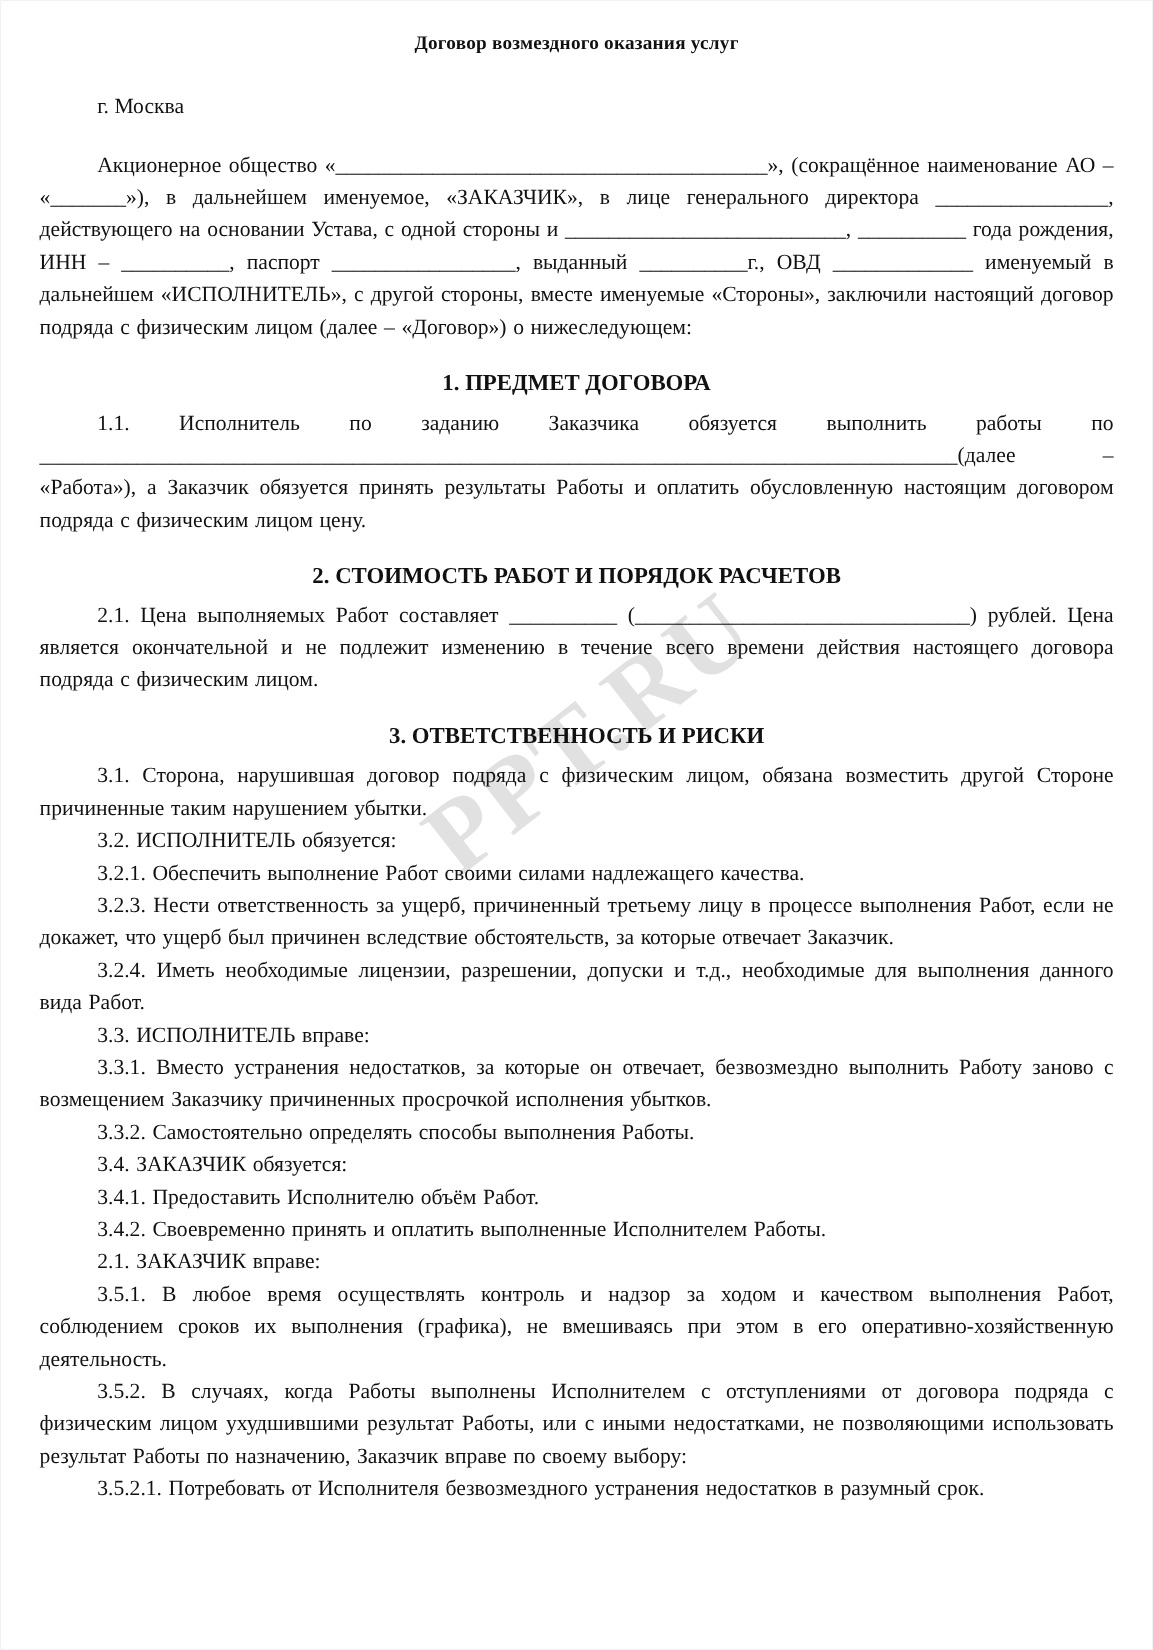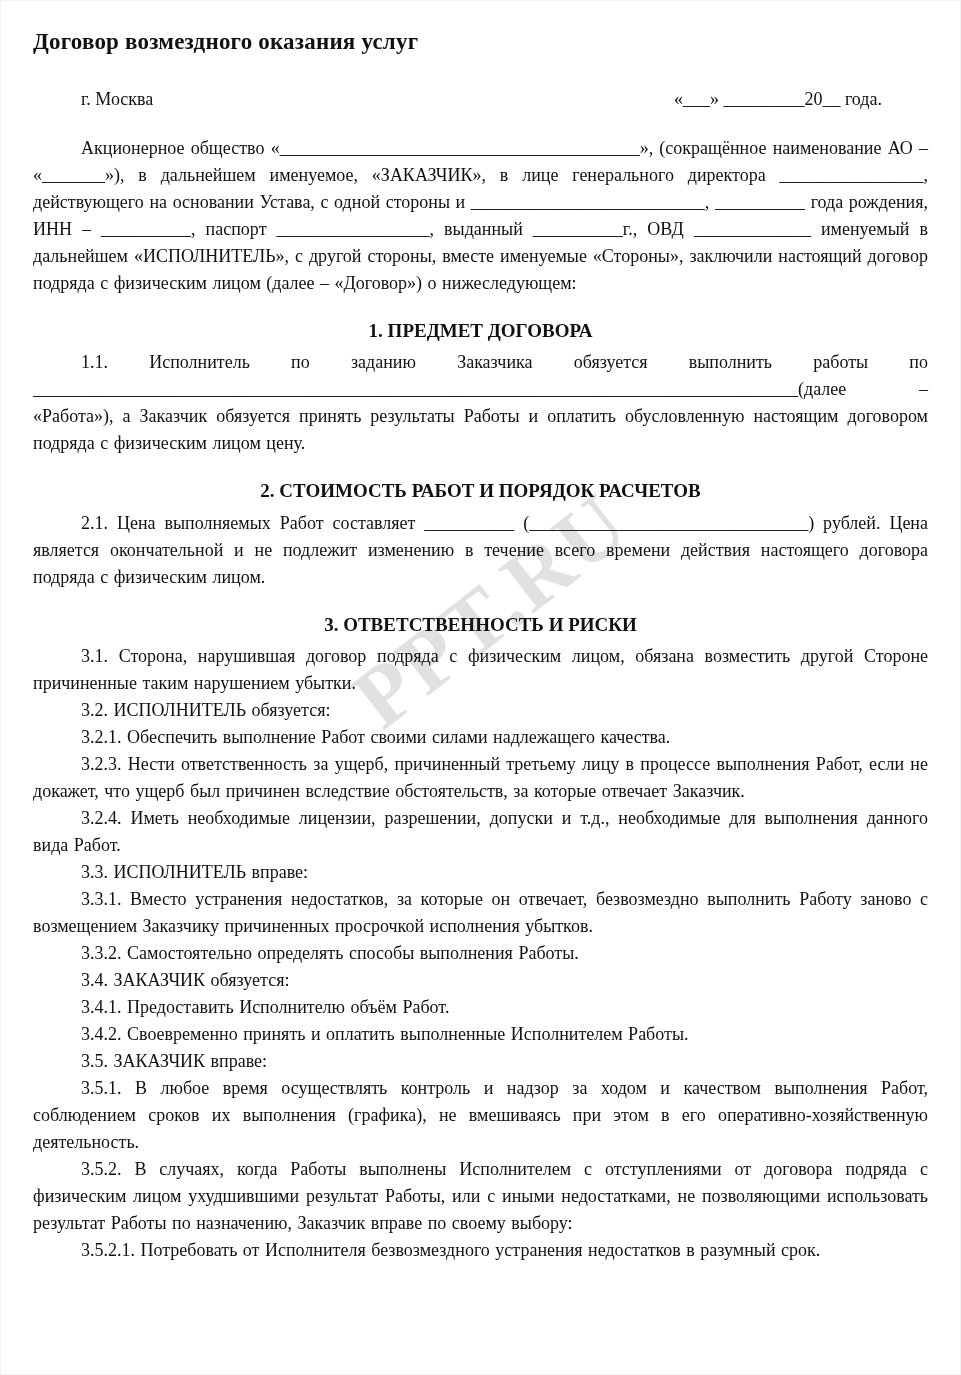--- a/index.html
+++ b/index.html
@@ -21,22 +21,23 @@
     font-size: 18px;
     line-height: 1.5;
     color: #111111;
     overflow: hidden;
   }
   .content {
     position: relative;
     z-index: 1;
   }
   .doc-title {
-    font-size: 23px;
+    font-size: 16px;
     font-weight: bold;
+    text-align: center;
     margin: 14px 0 26px 0;
     letter-spacing: 0.2px;
   }
   .date-row {
     display: flex;
     justify-content: space-between;
     align-items: flex-start;
     padding-left: 48px;
     padding-right: 46px;
     margin: 0 0 22px 0;
@@ -75,21 +76,20 @@
 <div class="page">
 
   <div class="watermark">PPT.RU</div>
 
   <div class="content">
 
     <h1 class="doc-title">Договор возмездного оказания услуг</h1>
 
     <div class="date-row">
       <span>г. Москва</span>
-      <span>«___» _________20__ года.</span>
     </div>
 
     <p class="para">Акционерное общество «________________________________________», (сокращённое наименование АО – «_______»), в дальнейшем именуемое, «ЗАКАЗЧИК», в лице генерального директора ________________, действующего на основании Устава, с одной стороны и __________________________, __________ года рождения, ИНН – __________, паспорт _________________, выданный __________г., ОВД _____________ именуемый в дальнейшем «ИСПОЛНИТЕЛЬ», с другой стороны, вместе именуемые «Стороны», заключили настоящий договор подряда с физическим лицом (далее – «Договор») о нижеследующем:</p>
 
     <h2 class="section-heading">1. ПРЕДМЕТ ДОГОВОРА</h2>
     <p class="para">1.1. Исполнитель по заданию Заказчика обязуется выполнить работы по _____________________________________________________________________________________(далее – «Работа»), а Заказчик обязуется принять результаты Работы и оплатить обусловленную настоящим договором подряда с физическим лицом цену.</p>
 
     <h2 class="section-heading">2. СТОИМОСТЬ РАБОТ И ПОРЯДОК РАСЧЕТОВ</h2>
     <p class="para">2.1. Цена выполняемых Работ составляет __________ (_______________________________) рублей. Цена является окончательной и не подлежит изменению в течение всего времени действия настоящего договора подряда с физическим лицом.</p>
 
@@ -98,19 +98,19 @@
     <p class="para">3.2. ИСПОЛНИТЕЛЬ обязуется:</p>
     <p class="para">3.2.1. Обеспечить выполнение Работ своими силами надлежащего качества.</p>
     <p class="para">3.2.3. Нести ответственность за ущерб, причиненный третьему лицу в процессе выполнения Работ, если не докажет, что ущерб был причинен вследствие обстоятельств, за которые отвечает Заказчик.</p>
     <p class="para">3.2.4. Иметь необходимые лицензии, разрешении, допуски и т.д., необходимые для выполнения данного вида Работ.</p>
     <p class="para">3.3. ИСПОЛНИТЕЛЬ вправе:</p>
     <p class="para">3.3.1. Вместо устранения недостатков, за которые он отвечает, безвозмездно выполнить Работу заново с возмещением Заказчику причиненных просрочкой исполнения убытков.</p>
     <p class="para">3.3.2. Самостоятельно определять способы выполнения Работы.</p>
     <p class="para">3.4. ЗАКАЗЧИК обязуется:</p>
     <p class="para">3.4.1. Предоставить Исполнителю объём Работ.</p>
     <p class="para">3.4.2. Своевременно принять и оплатить выполненные Исполнителем Работы.</p>
-    <p class="para">3.5. ЗАКАЗЧИК вправе:</p>
+    <p class="para">2.1. ЗАКАЗЧИК вправе:</p>
     <p class="para">3.5.1. В любое время осуществлять контроль и надзор за ходом и качеством выполнения Работ, соблюдением сроков их выполнения (графика), не вмешиваясь при этом в его оперативно-хозяйственную деятельность.</p>
     <p class="para">3.5.2. В случаях, когда Работы выполнены Исполнителем с отступлениями от договора подряда с физическим лицом ухудшившими результат Работы, или с иными недостатками, не позволяющими использовать результат Работы по назначению, Заказчик вправе по своему выбору:</p>
     <p class="para">3.5.2.1. Потребовать от Исполнителя безвозмездного устранения недостатков в разумный срок.</p>
 
   </div>
 </div>
 
 </body></html>

